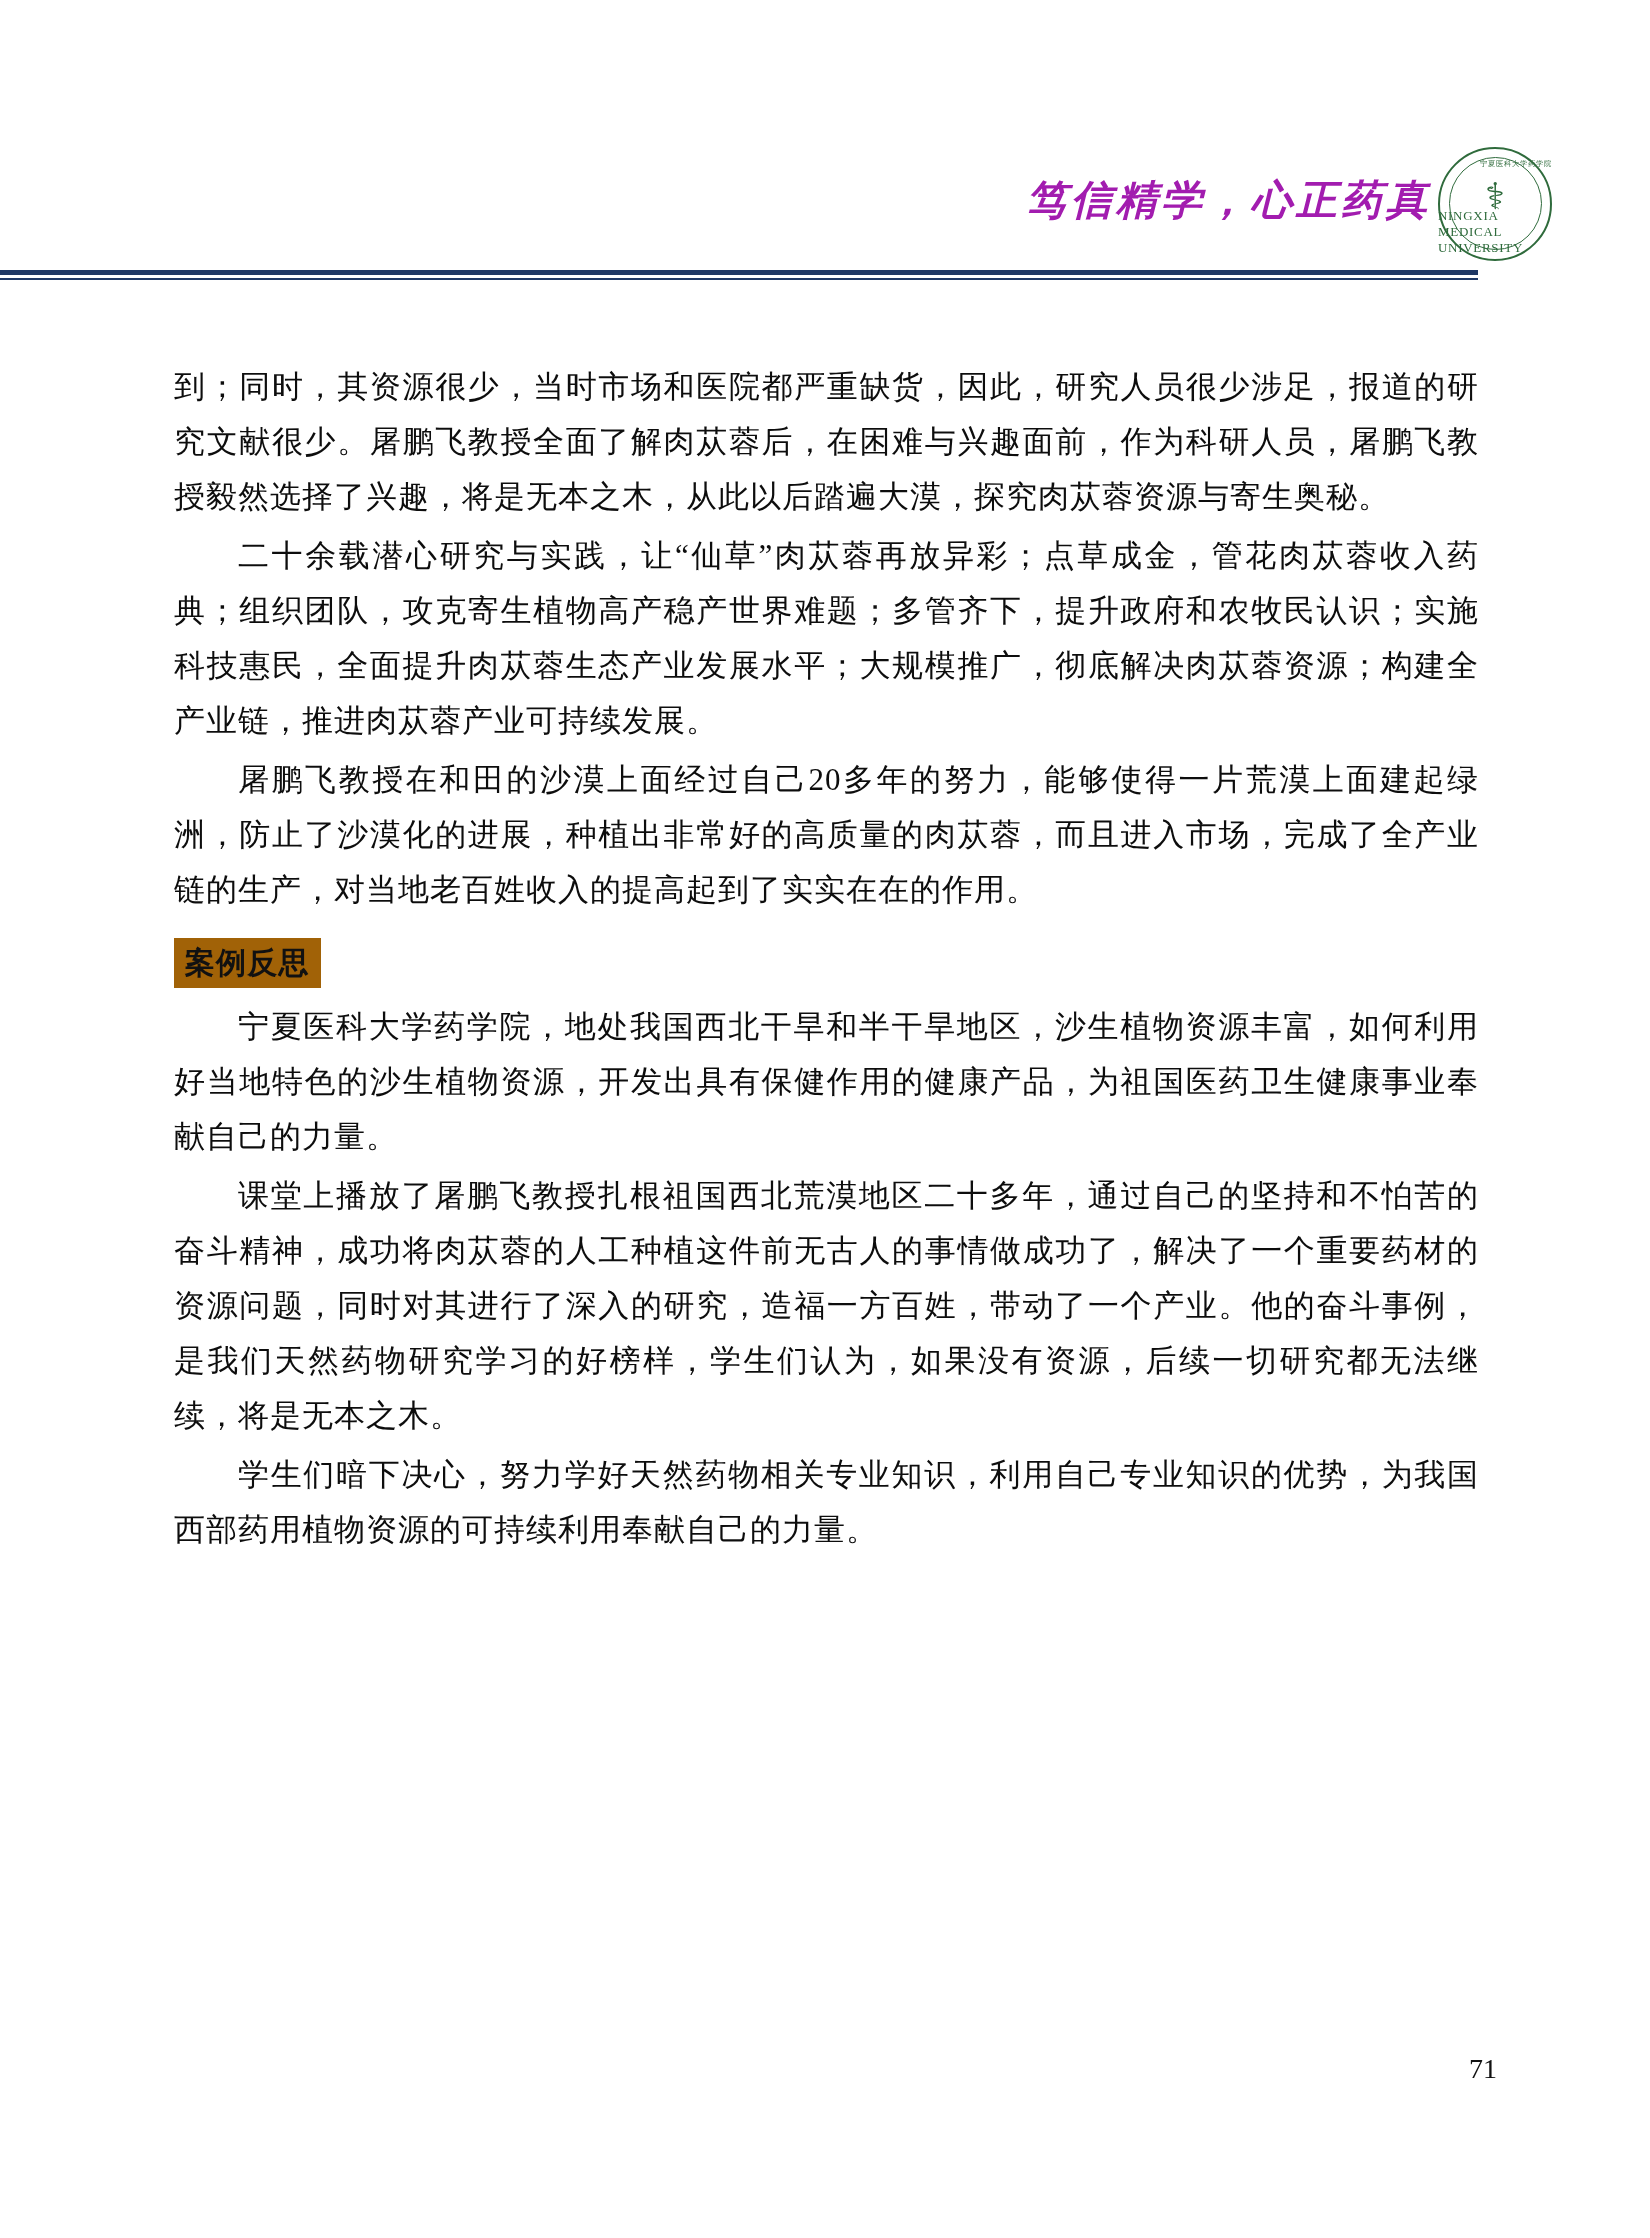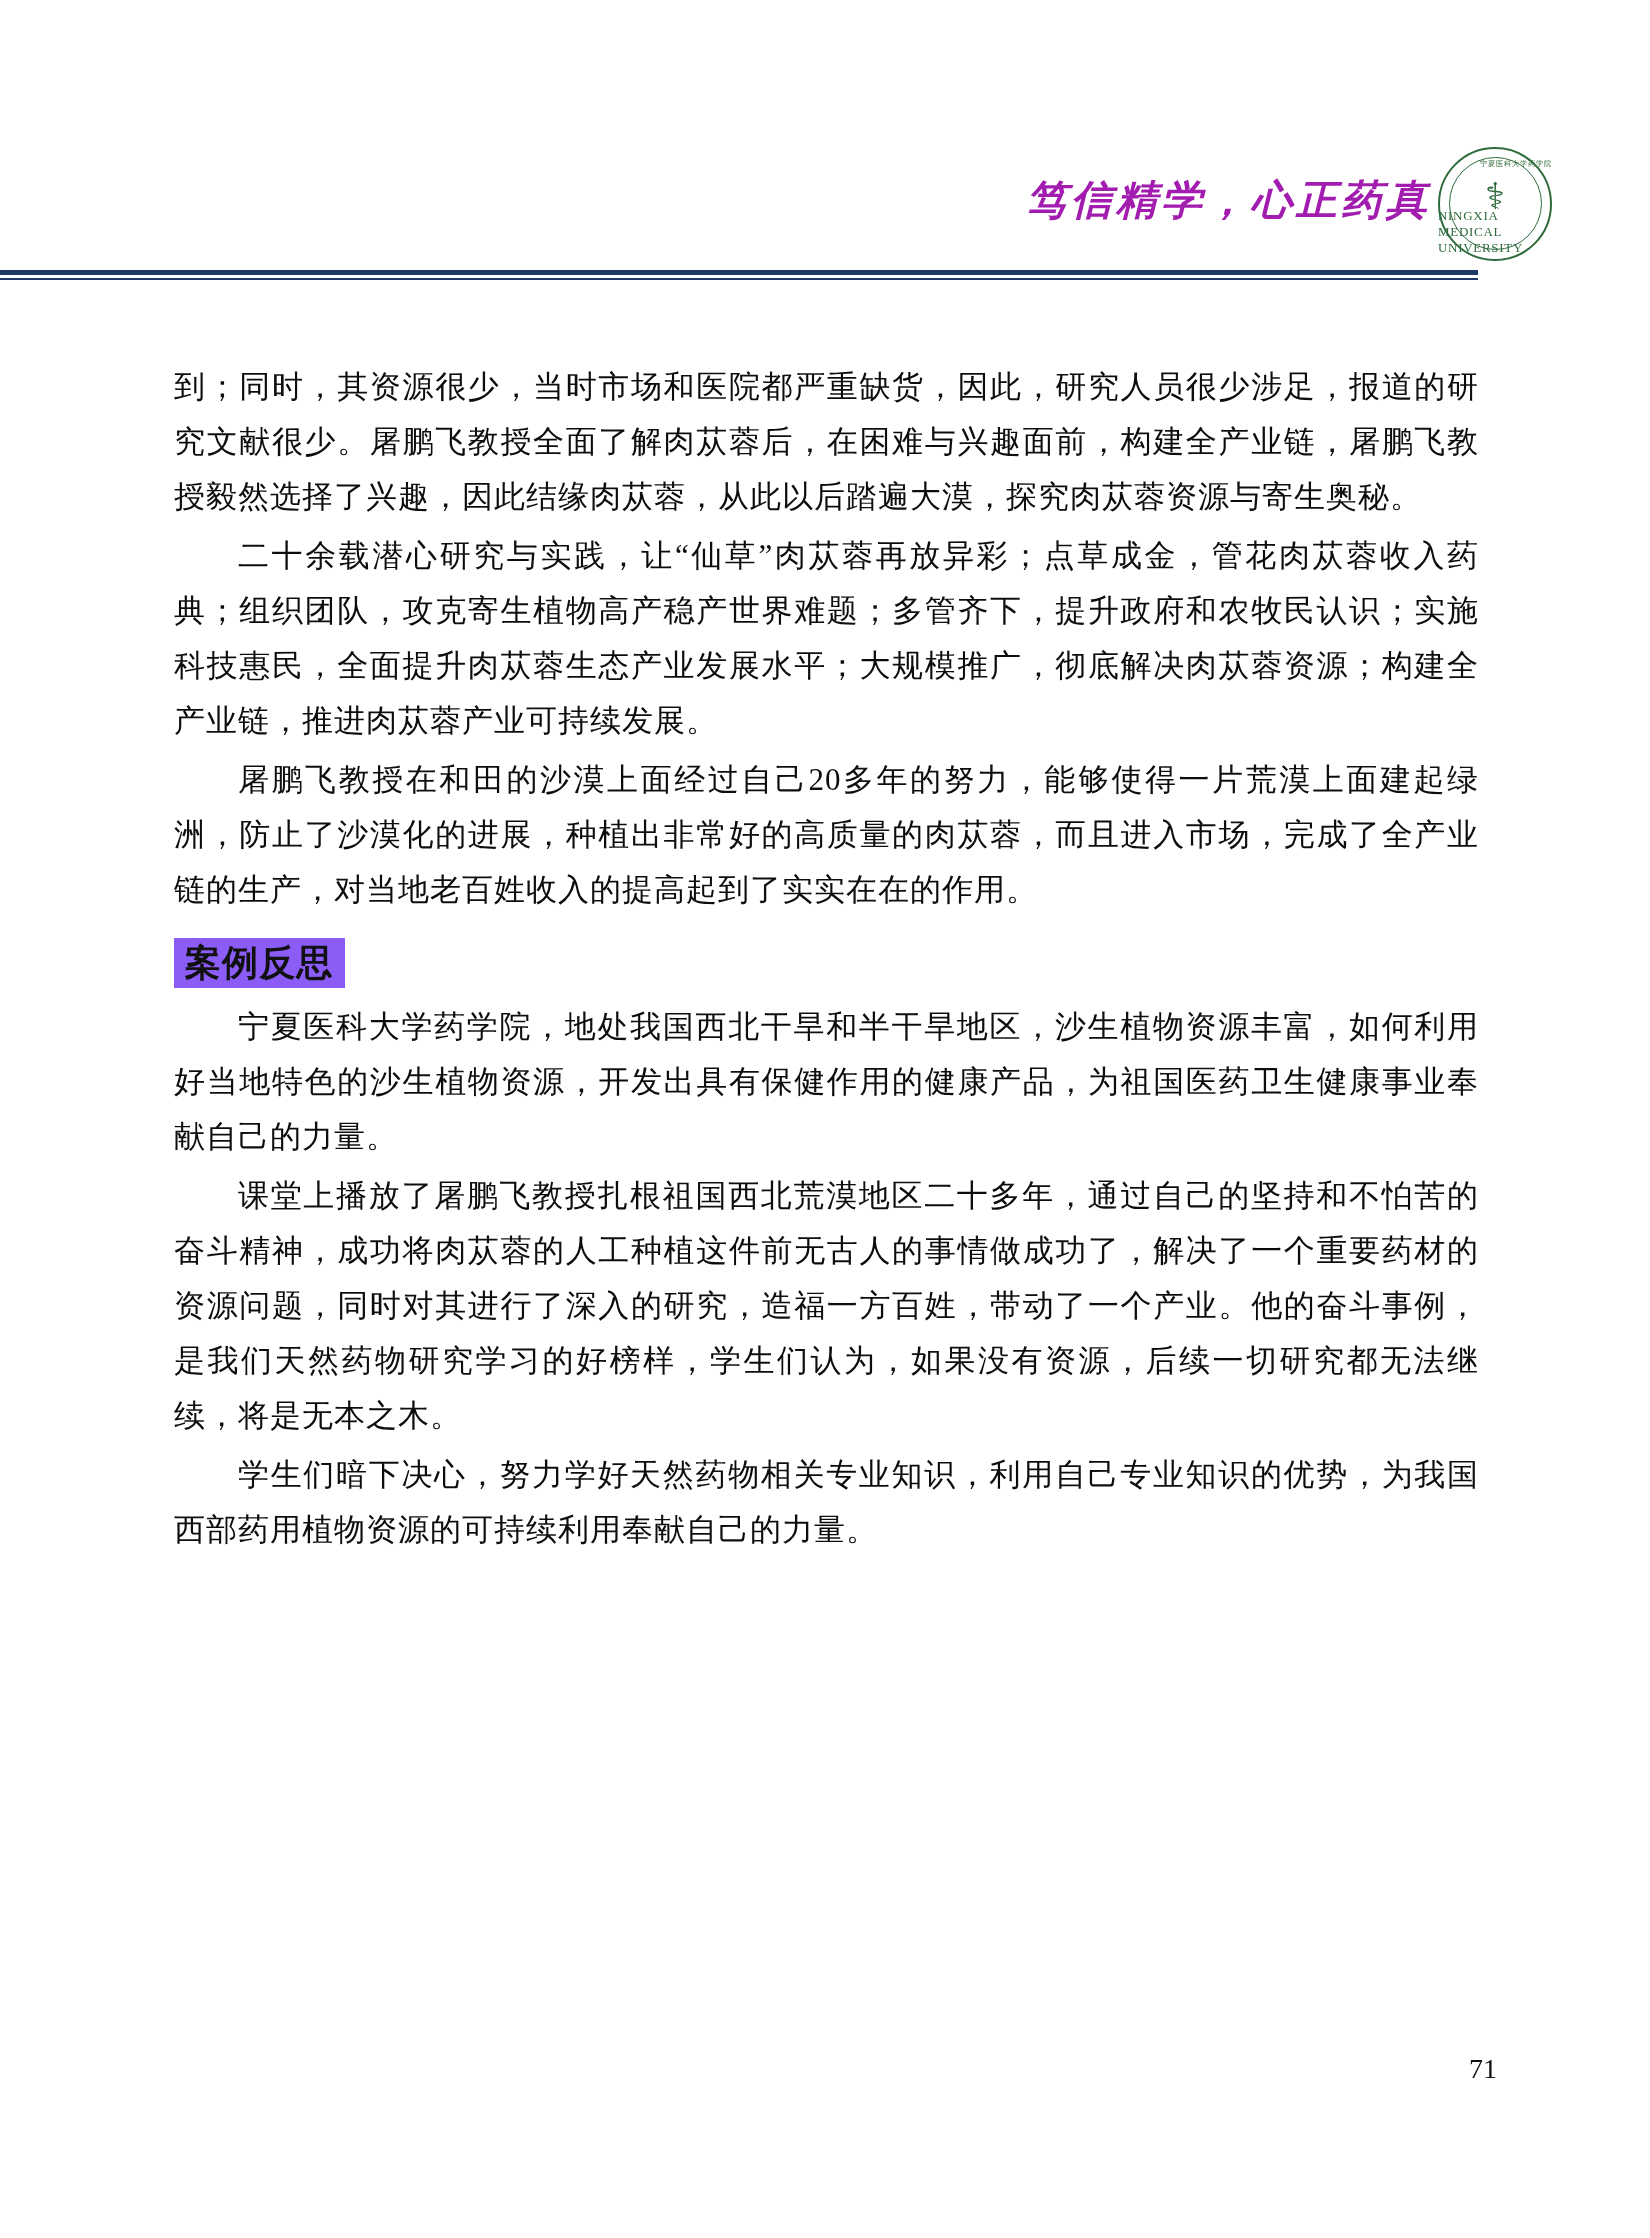--- a/index.html
+++ b/index.html
@@ -124,22 +124,22 @@
     text-align-last: left;
     letter-spacing: 1px;
     font-family: "Liberation Serif", "DejaVu Serif", serif;
     color: #0d0d0d;
   }
   p.indent {
     text-indent: 64px;
   }
   .section-head {
     display: inline-block;
-    background: #8b5cf6;
-    font-size: 36px;
+    background: #a16207;
+    font-size: 30px;
     line-height: 43px;
     font-weight: bold;
     padding: 2.7px 10.7px 4px 10.7px;
     margin: 9.3px 0 6.7px 0;
     letter-spacing: 1.3px;
     font-family: "Liberation Sans", "DejaVu Sans", sans-serif;
     color: #111111;
   }
   .section-head-wrap {
     margin: 12px 0 4px 0;
@@ -170,21 +170,21 @@
       <div class="logo-mark">⚕</div>
       <div class="logo-bottom-text">NINGXIA MEDICAL UNIVERSITY</div>
     </div>
 
     <div class="header-rule"></div>
     <div class="header-rule-thin"></div>
   </div>
 
   <div class="content">
 
-    <p class="para">到；同时，其资源很少，当时市场和医院都严重缺货，因此，研究人员很少涉足，报道的研究文献很少。屠鹏飞教授全面了解肉苁蓉后，在困难与兴趣面前，构建全产业链，屠鹏飞教授毅然选择了兴趣，因此结缘肉苁蓉，从此以后踏遍大漠，探究肉苁蓉资源与寄生奥秘。</p>
+    <p class="para">到；同时，其资源很少，当时市场和医院都严重缺货，因此，研究人员很少涉足，报道的研究文献很少。屠鹏飞教授全面了解肉苁蓉后，在困难与兴趣面前，作为科研人员，屠鹏飞教授毅然选择了兴趣，将是无本之木，从此以后踏遍大漠，探究肉苁蓉资源与寄生奥秘。</p>
     <p class="para indent">二十余载潜心研究与实践，让“仙草”肉苁蓉再放异彩；点草成金，管花肉苁蓉收入药典；组织团队，攻克寄生植物高产稳产世界难题；多管齐下，提升政府和农牧民认识；实施科技惠民，全面提升肉苁蓉生态产业发展水平；大规模推广，彻底解决肉苁蓉资源；构建全产业链，推进肉苁蓉产业可持续发展。</p>
     <p class="para indent">屠鹏飞教授在和田的沙漠上面经过自己20多年的努力，能够使得一片荒漠上面建起绿洲，防止了沙漠化的进展，种植出非常好的高质量的肉苁蓉，而且进入市场，完成了全产业链的生产，对当地老百姓收入的提高起到了实实在在的作用。</p>
 
     <div class="section-head-wrap">
       <span class="section-head">案例反思</span>
     </div>
     <p class="para indent">宁夏医科大学药学院，地处我国西北干旱和半干旱地区，沙生植物资源丰富，如何利用好当地特色的沙生植物资源，开发出具有保健作用的健康产品，为祖国医药卫生健康事业奉献自己的力量。</p>
 
     <p class="para indent">课堂上播放了屠鹏飞教授扎根祖国西北荒漠地区二十多年，通过自己的坚持和不怕苦的奋斗精神，成功将肉苁蓉的人工种植这件前无古人的事情做成功了，解决了一个重要药材的资源问题，同时对其进行了深入的研究，造福一方百姓，带动了一个产业。他的奋斗事例，是我们天然药物研究学习的好榜样，学生们认为，如果没有资源，后续一切研究都无法继续，将是无本之木。</p>
     <p class="para indent">学生们暗下决心，努力学好天然药物相关专业知识，利用自己专业知识的优势，为我国西部药用植物资源的可持续利用奉献自己的力量。</p>

